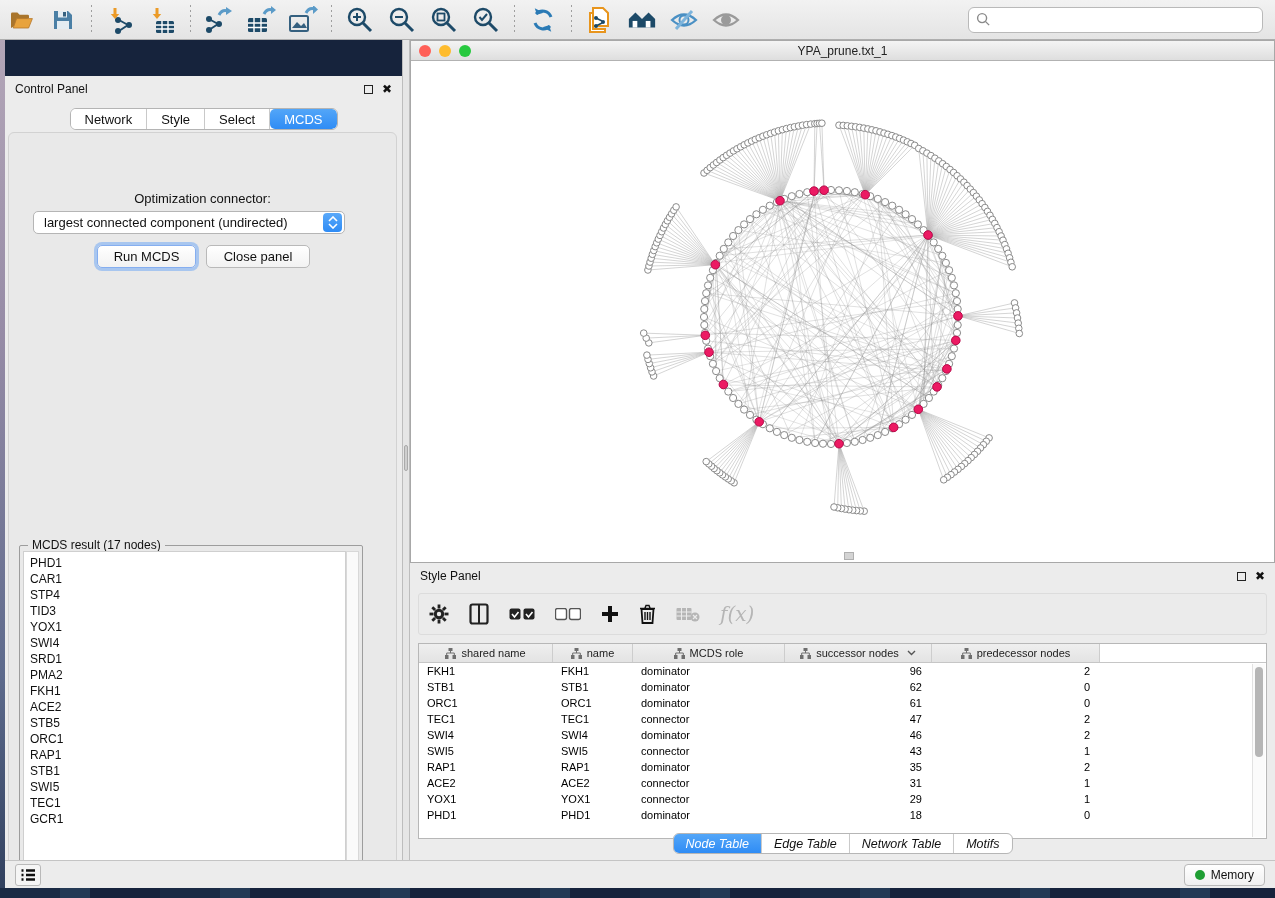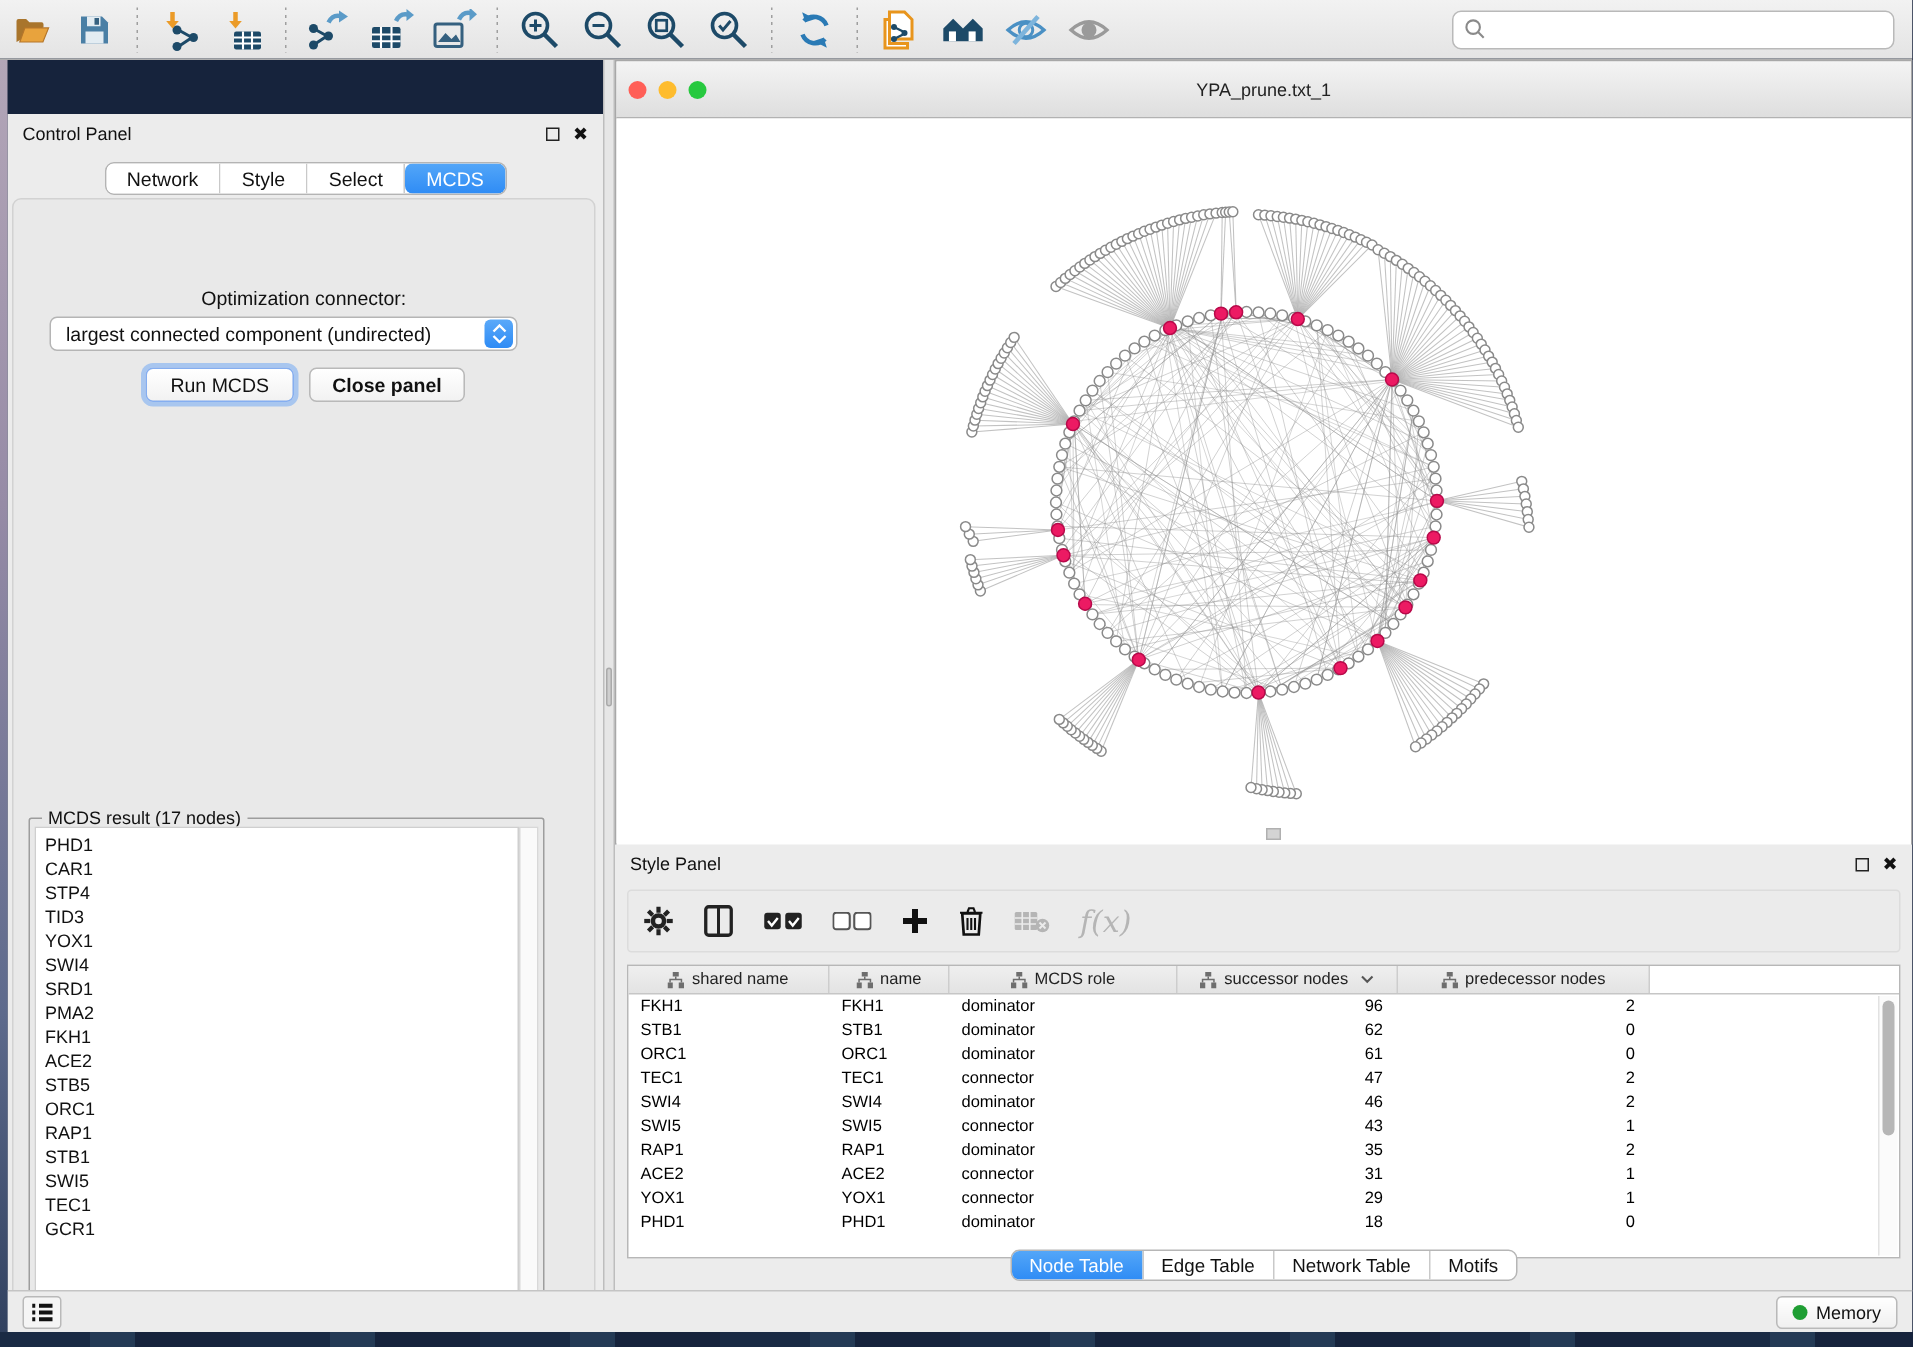--- a/index.html
+++ b/index.html
@@ -44,39 +44,39 @@
   #opt-select .val { flex:1; padding-left:10px; white-space:nowrap; }
   #opt-stepper { width:19px; height:19px; margin-right:2px; border-radius:4px;
     background:linear-gradient(#5aa9f9,#2e8bf5); display:flex; flex-direction:column;
     align-items:center; justify-content:center; gap:1px; }
   #opt-stepper svg { display:block; }
   .btn { position:absolute; height:23px; background:linear-gradient(#ffffff,#f2f2f2);
     border:1px solid #b9b9b9; border-radius:5px; font-size:13px; color:#111;
     display:flex; align-items:center; justify-content:center; }
   #run-btn { left:88px; top:112px; width:99px; border-color:#85aef0;
     box-shadow:0 0 0 3px rgba(104,164,245,.5); }
-  #closepanel-btn { left:197px; top:112px; width:104px;font-weight:bold; }
+  #closepanel-btn { left:197px; top:112px; width:104px; }
   #mcds-group { position:absolute; left:10px; top:412px; width:344px; height:370px;
     border:1px solid #9d9d9d; border-radius:2px; }
   #mcds-group-title { position:absolute; left:8px; top:-8px; background:#e9e9e9; padding:0 4px;
     font-size:12px; color:#111; }
   #mcds-list { position:absolute; left:3px; top:5px; right:16px; bottom:3px; background:#fff;
     border:1px solid #cfcfcf; font-size:12px; color:#111; padding:3px 0 0 6px; line-height:16px; overflow:hidden; }
   #mcds-scroll { position:absolute; top:5px; right:3px; bottom:3px; width:13px; background:#fafafa;
     border:1px solid #d8d8d8; }
 
   
   #vsplit { left:402px; top:40px; width:8px; height:820px; background:#e6e6e6;
     border-left:1px solid #bdbdbd; border-right:1px solid #bdbdbd; }
   #vsplit-handle { position:absolute; left:1px; top:405px; width:4px; height:26px; background:#cfcfcf;
     border:1px solid #aaa; border-radius:2px; }
 
   
   #net-window { left:410px; top:40px; width:865px; height:523px; background:#fff; border:1px solid #a8a8a8; }
-  #net-titlebar { height:38px; background:linear-gradient(#f4f4f4,#dedede); border-bottom:1px solid #b2b2b2;
+  #net-titlebar { height:20px; background:linear-gradient(#f4f4f4,#dedede); border-bottom:1px solid #b2b2b2;
     display:flex; align-items:center; padding:0 8px; position:relative;text-decoration:underline; }
   .tl { width:12px; height:12px; border-radius:50%; margin-right:8px; }
   #net-title { position:absolute; left:0; right:0; text-align:center; font-size:12px; color:#222; }
   #net-canvas { position:relative; width:100%; height:495px; background:#fff; overflow:hidden; }
   #hsplit-handle { position:absolute; left:433px; bottom:2px; width:10px; height:8px; background:#d4d4d4;
     border:1px solid #b0b0b0; }
 
   
   #table-panel { left:410px; top:563px; width:865px; height:297px; background:#ececec; }
   #tp-toolbar { position:absolute; left:8px; top:30px; right:8px; height:42px; background:#ebebeb;
@@ -94,21 +94,21 @@
   .trow { display:grid; grid-template-columns:134px 80px 152px 147px 168px 1fr; height:16px;
     font-size:11px; color:#000; align-items:center; }
   .td { padding:0 8px; white-space:nowrap; }
   .td.num { text-align:right; padding-right:10px; }
   #tbl-scroll { position:absolute; top:20px; right:1px; bottom:1px; width:13px; background:#fbfbfb;
     border-left:1px solid #e2e2e2; }
   #tbl-thumb { position:absolute; left:2px; top:3px; width:8px; height:90px; background:#b6b6b6; border-radius:5px; }
   #tp-tabs { position:absolute; left:50%; transform:translateX(-50%); bottom:6px; display:flex; height:21px;
     background:#fff; border:1px solid #b6b6b6; border-radius:6px; overflow:hidden; }
   .tp-tab { padding:0 12px; font-size:12.5px; color:#111; display:flex; align-items:center;
-    border-right:1px solid #c9c9c9; }
+    border-right:1px solid #c9c9c9;font-style:italic; }
   .tp-tab:last-child { border-right:none; }
   .tp-tab.sel { background:linear-gradient(#53a6f8,#2f8cf5); color:#fff; }
 
   
   #statusbar { left:5px; top:860px; width:1270px; height:28px; background:#ececec;
     border-top:1px solid #c4c4c4; display:flex; align-items:center; padding:0 10px; }
   #layers-btn { width:26px; height:22px; background:#f5f5f5; border:1px solid #b9b9b9; border-radius:3px;
     display:flex; align-items:center; justify-content:center; }
   #memory-btn { margin-left:auto; height:22px; background:linear-gradient(#fff,#f0f0f0);
     border:1px solid #b9b9b9; border-radius:4px; display:flex; align-items:center; gap:6px;

